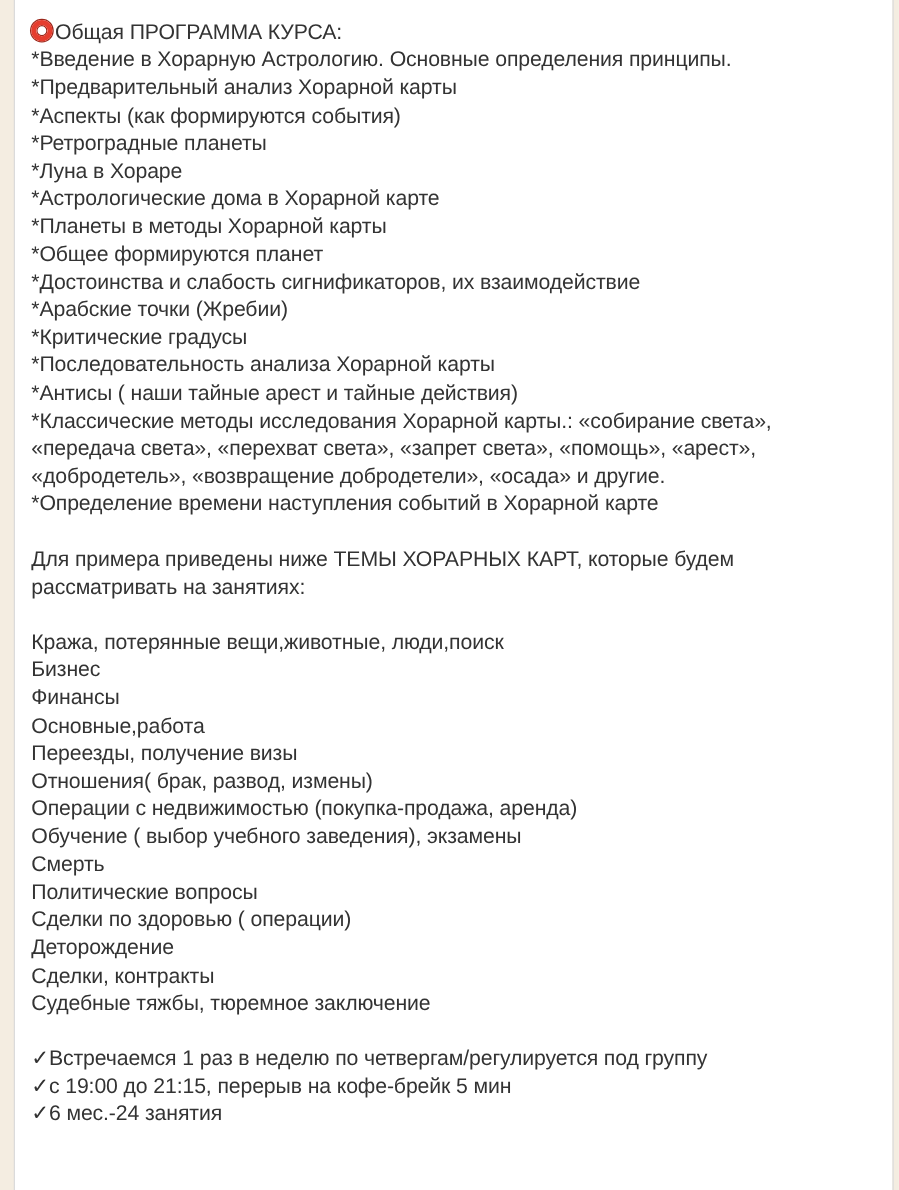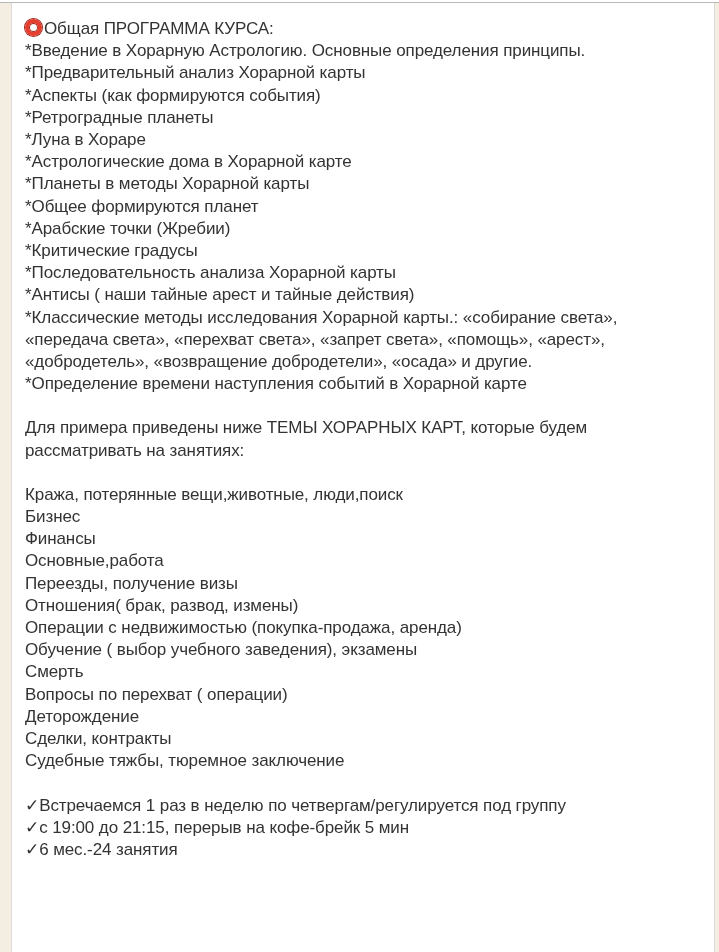--- a/index.html
+++ b/index.html
@@ -1,21 +1,21 @@
 <!DOCTYPE html>
 <html style="--page-bg: #f4ede1; --card-bg: #ffffff; --card-border: #dbdbdb; --top-border: #b9b9b9; --text-color: #333333; --emoji-red: #e53d2e;"><head>
 <meta charset="utf-8">
 <style>
   html,body{margin:0;padding:0;}
   body{
     width:719px;height:952px;overflow:hidden;
     background:var(--page-bg,#f4ede1);
     font-family:"Liberation Sans",sans-serif;
   }
-  .frame{width:719px;height:952px;overflow:hidden;display:flex;flex-direction:column;}
+  .frame{width:719px;height:952px;overflow:hidden;display:flex;flex-direction:row;}
   .topbar{height:2px;background:#ffffff;border-bottom:1px solid var(--top-border,#b9b9b9);flex:0 0 auto;}
   .columns{flex:1 1 auto;display:flex;min-height:0;}
   .strip-left{flex:0 0 11px;background:var(--page-bg,#f4ede1);border-right:1px solid var(--card-border,#dbdbdb);}
   .strip-right{flex:0 0 4px;background:var(--page-bg,#f4ede1);border-left:1px solid var(--card-border,#dbdbdb);}
   .card{
     flex:1 1 auto;background:var(--card-bg,#ffffff);
     padding:15px 22px 0 13px;overflow:hidden;
   }
   .line{
     font-size:17px;line-height:22.2px;color:var(--text-color,#333333);
@@ -46,20 +46,21 @@
 
       <div>
           <div class="line"><span>*Введение в Хорарную Астрологию. Основные определения принципы.</span></div>
           <div class="line"><span>*Предварительный анализ Хорарной карты</span></div>
           <div class="line"><span>*Аспекты (как формируются события)</span></div>
           <div class="line"><span>*Ретроградные планеты</span></div>
           <div class="line"><span>*Луна в Хораре</span></div>
           <div class="line"><span>*Астрологические дома в Хорарной карте</span></div>
           <div class="line"><span>*Планеты в методы Хорарной карты</span></div>
           <div class="line"><span>*Общее формируются планет</span></div>
+          <div class="line"><span>*Достоинства и слабость сигнификаторов, их взаимодействие</span></div>
           <div class="line"><span>*Арабские точки (Жребии)</span></div>
           <div class="line"><span>*Критические градусы</span></div>
           <div class="line"><span>*Последовательность анализа Хорарной карты</span></div>
           <div class="line"><span>*Антисы ( наши тайные арест и тайные действия)</span></div>
           <div class="line"><span>*Классические методы исследования Хорарной карты.: «собирание света», «передача света», «перехват света», «запрет света», «помощь», «арест», «добродетель», «возвращение добродетели», «осада» и другие.</span></div>
           <div class="line"><span>*Определение времени наступления событий в Хорарной карте</span></div>
         </div>
 
       <div class="gap"></div>
 
@@ -70,21 +71,22 @@
       <div>
           <div class="line"><span>Кража, потерянные вещи,животные, люди,поиск</span></div>
           <div class="line"><span>Бизнес</span></div>
           <div class="line"><span>Финансы</span></div>
           <div class="line"><span>Основные,работа</span></div>
           <div class="line"><span>Переезды, получение визы</span></div>
           <div class="line"><span>Отношения( брак, развод, измены)</span></div>
           <div class="line"><span>Операции с недвижимостью (покупка-продажа, аренда)</span></div>
           <div class="line"><span>Обучение ( выбор учебного заведения), экзамены</span></div>
           <div class="line"><span>Смерть</span></div>
-          <div class="line"><span>Вопросы по перехват ( операции)</span></div>
+          <div class="line"><span>Политические вопросы</span></div>
+          <div class="line"><span>Сделки по здоровью ( операции)</span></div>
           <div class="line"><span>Деторождение</span></div>
           <div class="line"><span>Сделки, контракты</span></div>
           <div class="line"><span>Судебные тяжбы, тюремное заключение</span></div>
         </div>
 
       <div class="gap"></div>
 
       <div>
           <div class="line"><span class="check">✓</span><span>Встречаемся 1 раз в неделю по четвергам/регулируется под группу</span></div>
           <div class="line"><span class="check">✓</span><span>с 19:00 до 21:15, перерыв на кофе-брейк 5 мин</span></div>

